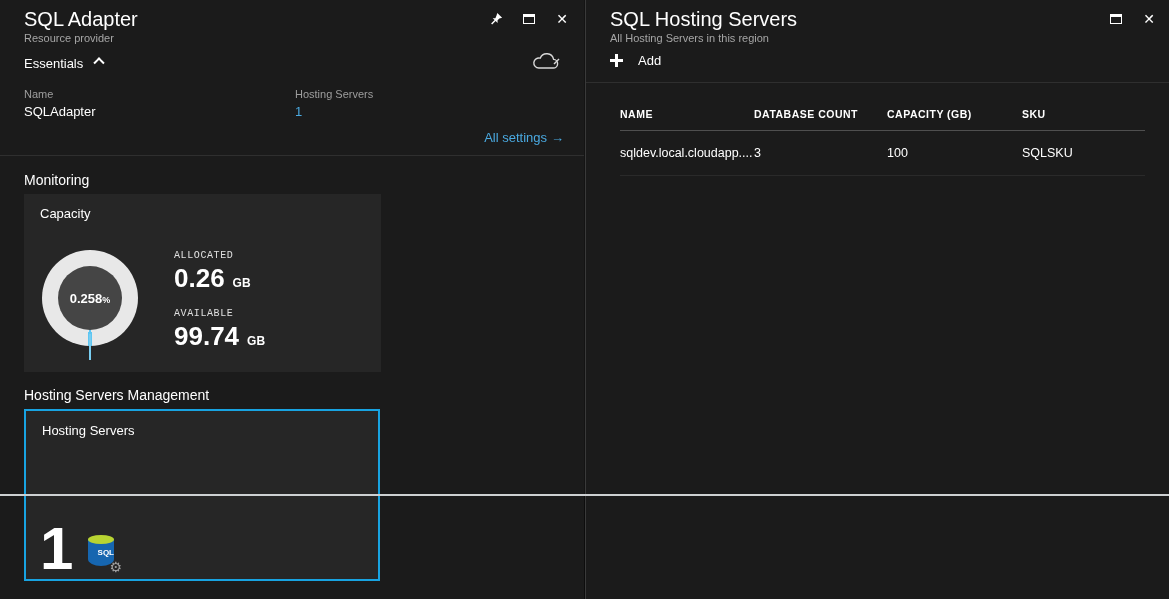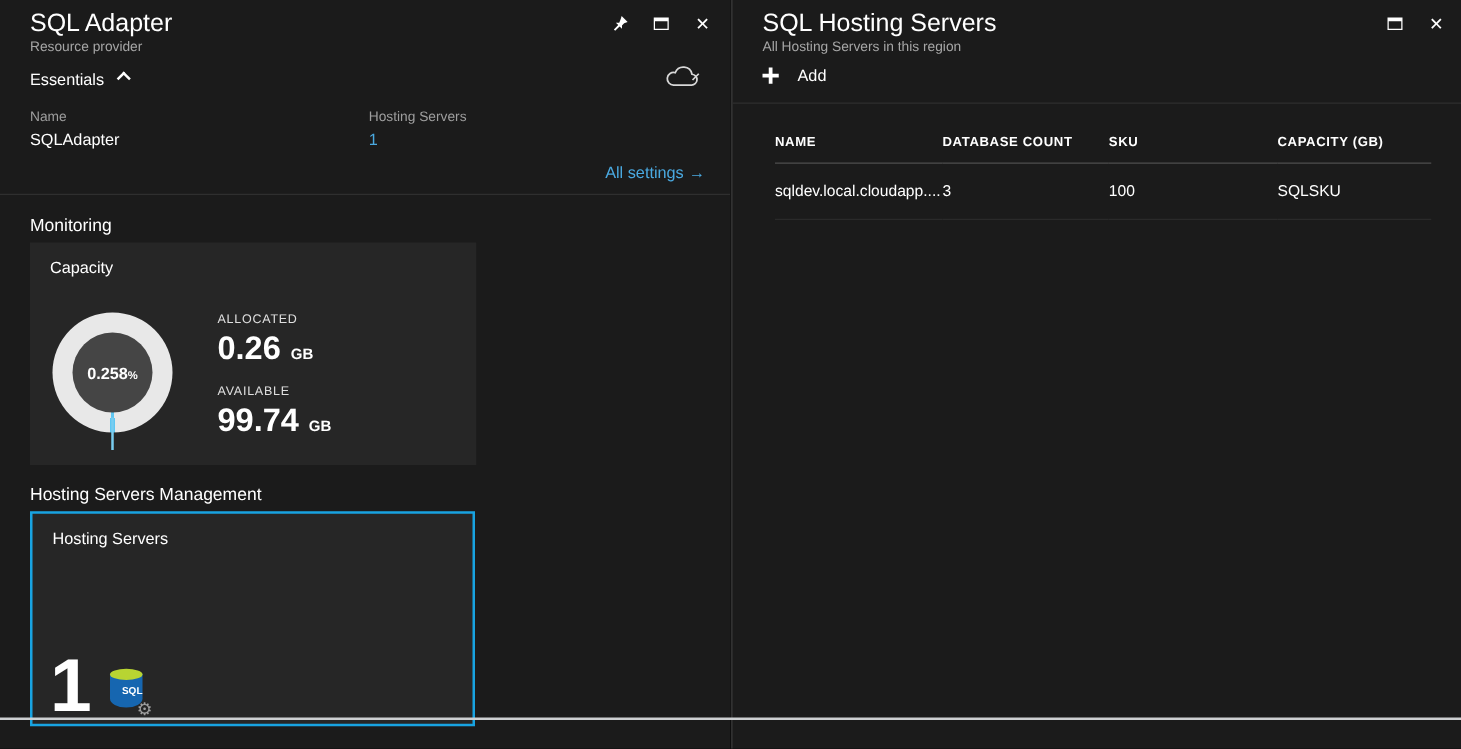--- a/index.html
+++ b/index.html
@@ -1,18 +1,18 @@
 <!DOCTYPE html>
 <html><head>
 <meta charset="utf-8">
 <style>
   * { margin:0; padding:0; box-sizing:border-box; }
   html,body { width:1169px; height:599px; background:#0d0d0d; overflow:hidden;
               font-family:"Liberation Sans", sans-serif; }
-  #app { position:relative; width:1169px; height:576px; background:#141414; }
+  #app { position:relative; width:1169px; height:496px; background:#141414; }
 
   .blade { position:absolute; top:0; height:599px; background:#1b1b1b; color:#fff; }
   #left-blade  { left:0;   width:584px; }
   #right-blade { left:585px; width:584px; border-left:1px solid #3a3a3a; }
 
   .blade-title { position:absolute; left:24px; top:8px; font-size:20px; font-weight:400; color:#fff; }
   .blade-subtitle { position:absolute; left:24px; top:32px; font-size:11px; color:#a6a6a6; }
 
   .header-icons { position:absolute; top:11px; display:flex; gap:17px; align-items:center; }
   #left-blade  .header-icons { right:14px; }
@@ -53,21 +53,21 @@
   .donut-wrap { position:absolute; left:18px; top:56px; width:96px; height:96px;text-align:right; }
   .donut-ring { width:96px; height:96px; border-radius:50%;
     background:conic-gradient(#e8e8e8 0deg 177.5deg, #5ec6f2 177.5deg 182.5deg, #e8e8e8 182.5deg 360deg); }
   .donut-hole { position:absolute; left:16px; top:16px; width:64px; height:64px; border-radius:50%;
     background:#454545; display:flex; align-items:center; justify-content:center; }
   .donut-text { font-size:13px; font-weight:bold; color:#fff; }
   .donut-text .pct-sign { font-size:9px; font-weight:bold; }
   .donut-tick { position:absolute; left:47px; top:84px; width:2px; height:26px; background:#79cdf0; }
 
   .cap-legend { position:absolute; left:150px; top:56px; }
-  .legend-label { font-size:10px; letter-spacing:0.6px; color:#e0e0e0; }
+  .legend-label { font-size:10px; letter-spacing:0.6px; color:#e0e0e0;font-family:Liberation Mono, monospace; }
   .legend-value { margin:2px 0 14px 0; }
   .legend-value .num { font-size:26px; font-weight:bold; color:#fff; }
   .legend-value .unit { font-size:12px; font-weight:bold; color:#fff; margin-left:8px; }
 
   
   #hosting-tile { position:absolute; left:24px; top:409px; width:356px; height:172px; background:#262626;
                   border:2px solid #18a3e1; cursor:pointer; }
   .big-count { position:absolute; left:14px; bottom:0px; font-size:60px; font-weight:bold; color:#fff; line-height:1; }
   .sql-db-icon { position:absolute; left:62px; bottom:10px; width:30px; height:34px; }
   .db-body { position:absolute; left:0; top:4px; width:26px; height:27px; background:#1666b0;
@@ -204,22 +204,22 @@
     <div class="add-button">
       <span class="plus-icon"></span>
       <span class="add-label">Add</span>
     </div>
 
     <div class="h-divider" id="right-div1"></div>
 
     <div class="hs-table">
       <div class="th">NAME</div>
       <div class="th">DATABASE COUNT</div>
+      <div class="th">CAPACITY (GB)</div>
       <div class="th">SKU</div>
-      <div class="th">CAPACITY (GB)</div>
 
       <div class="td">sqldev.local.cloudapp....</div>
       <div class="td">3</div>
       <div class="td">100</div>
       <div class="td">SQLSKU</div>
     </div>
   </div>
 
   <div class="bottom-edge"></div>
 </div>

